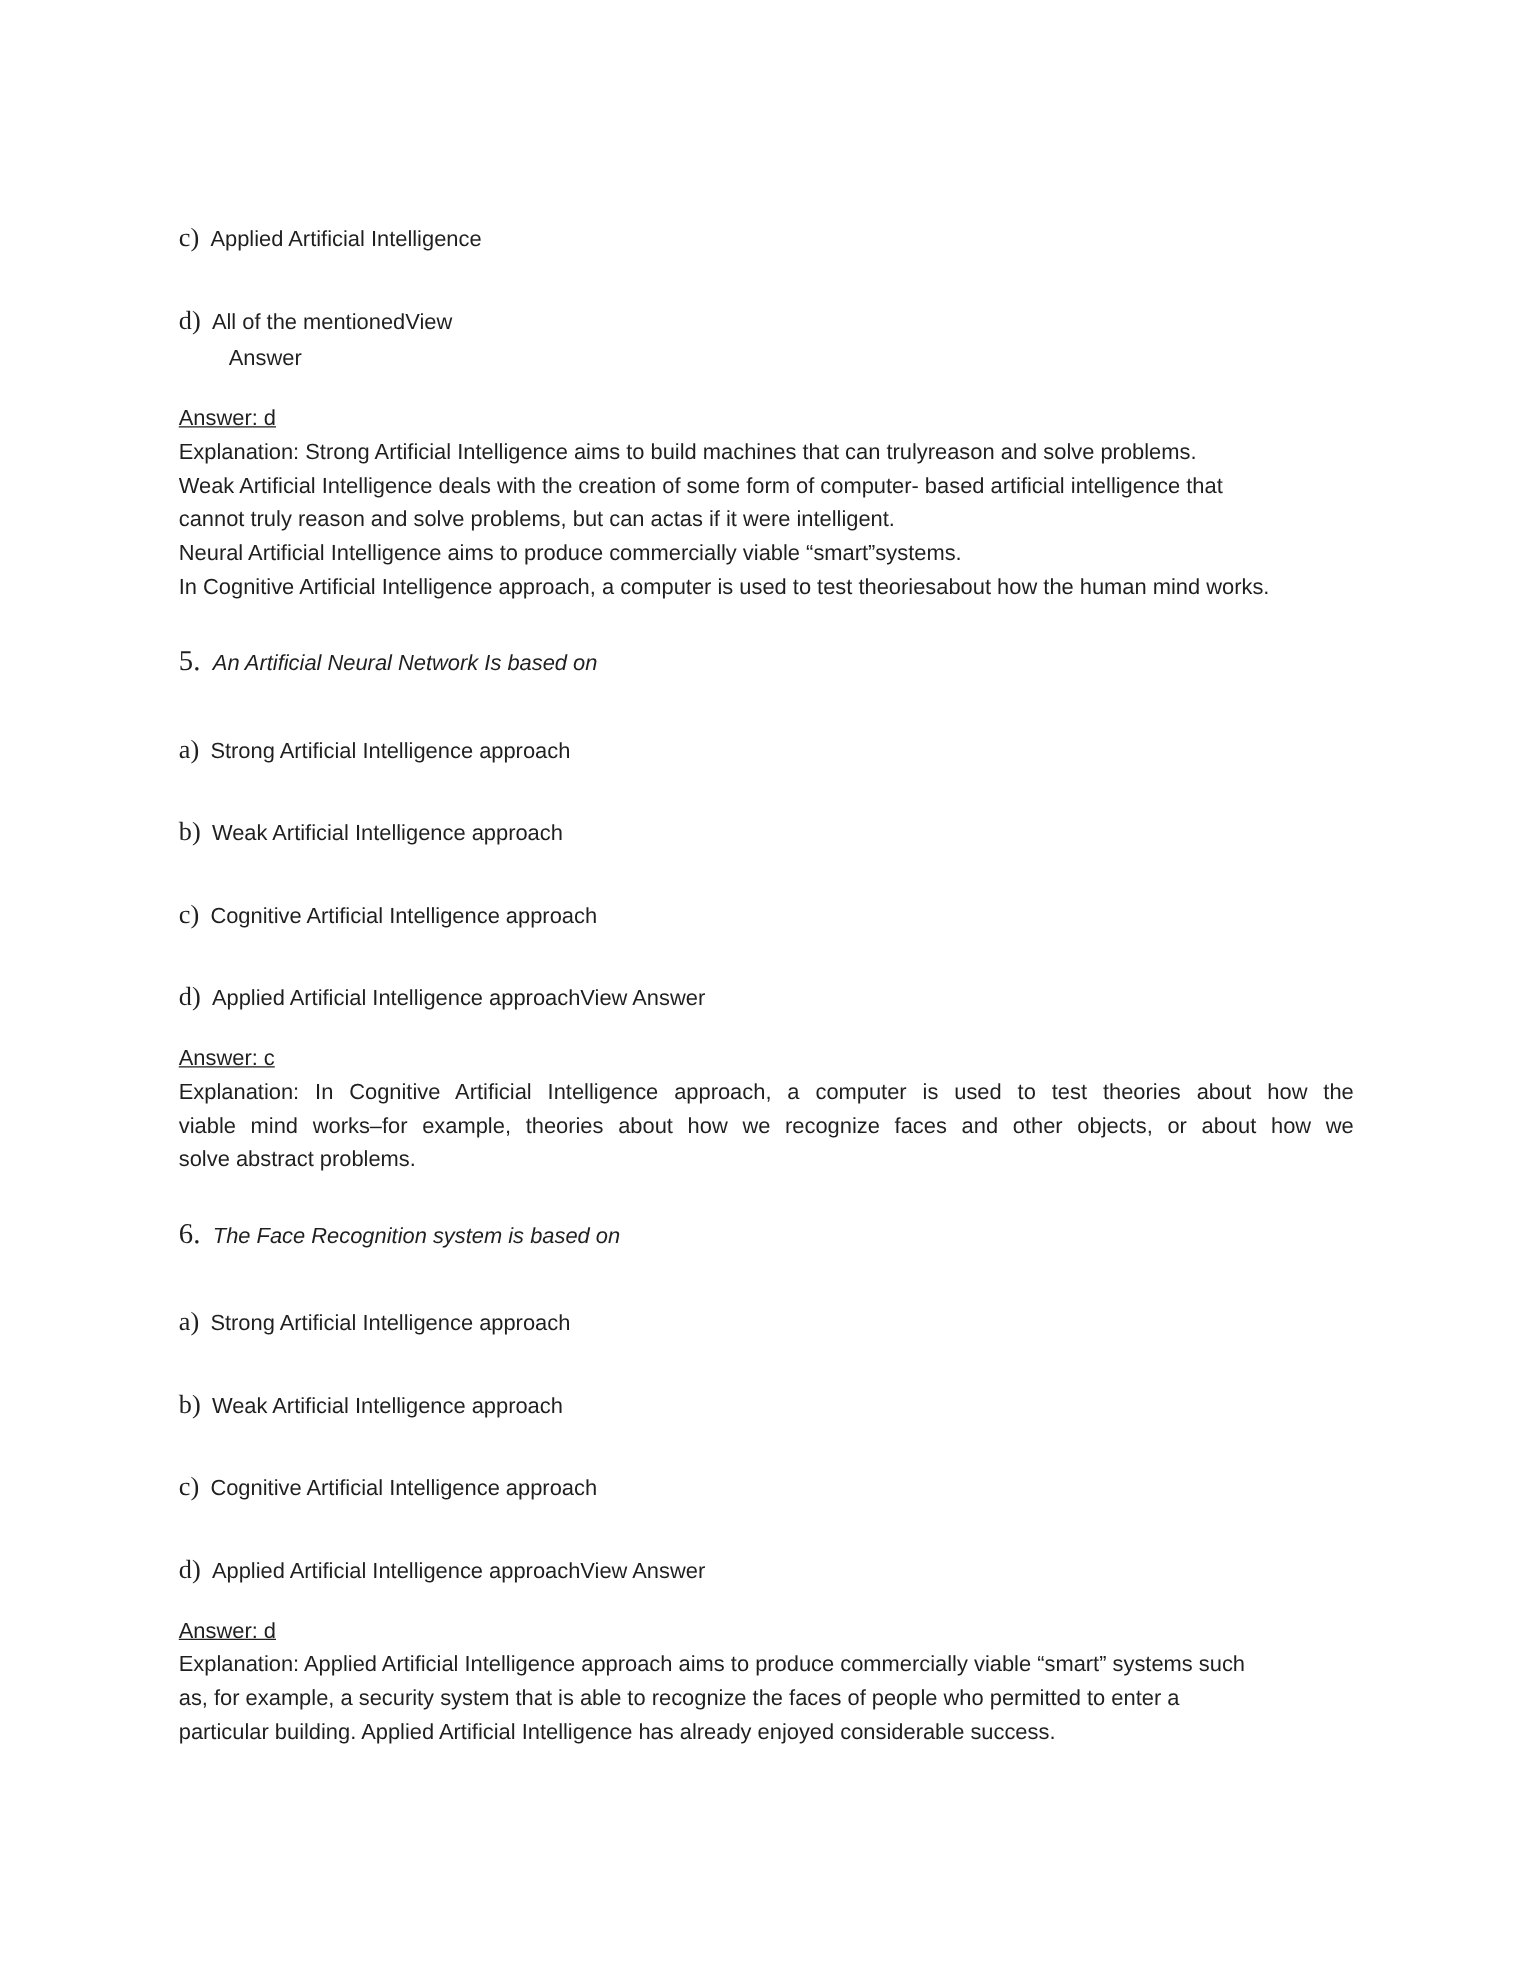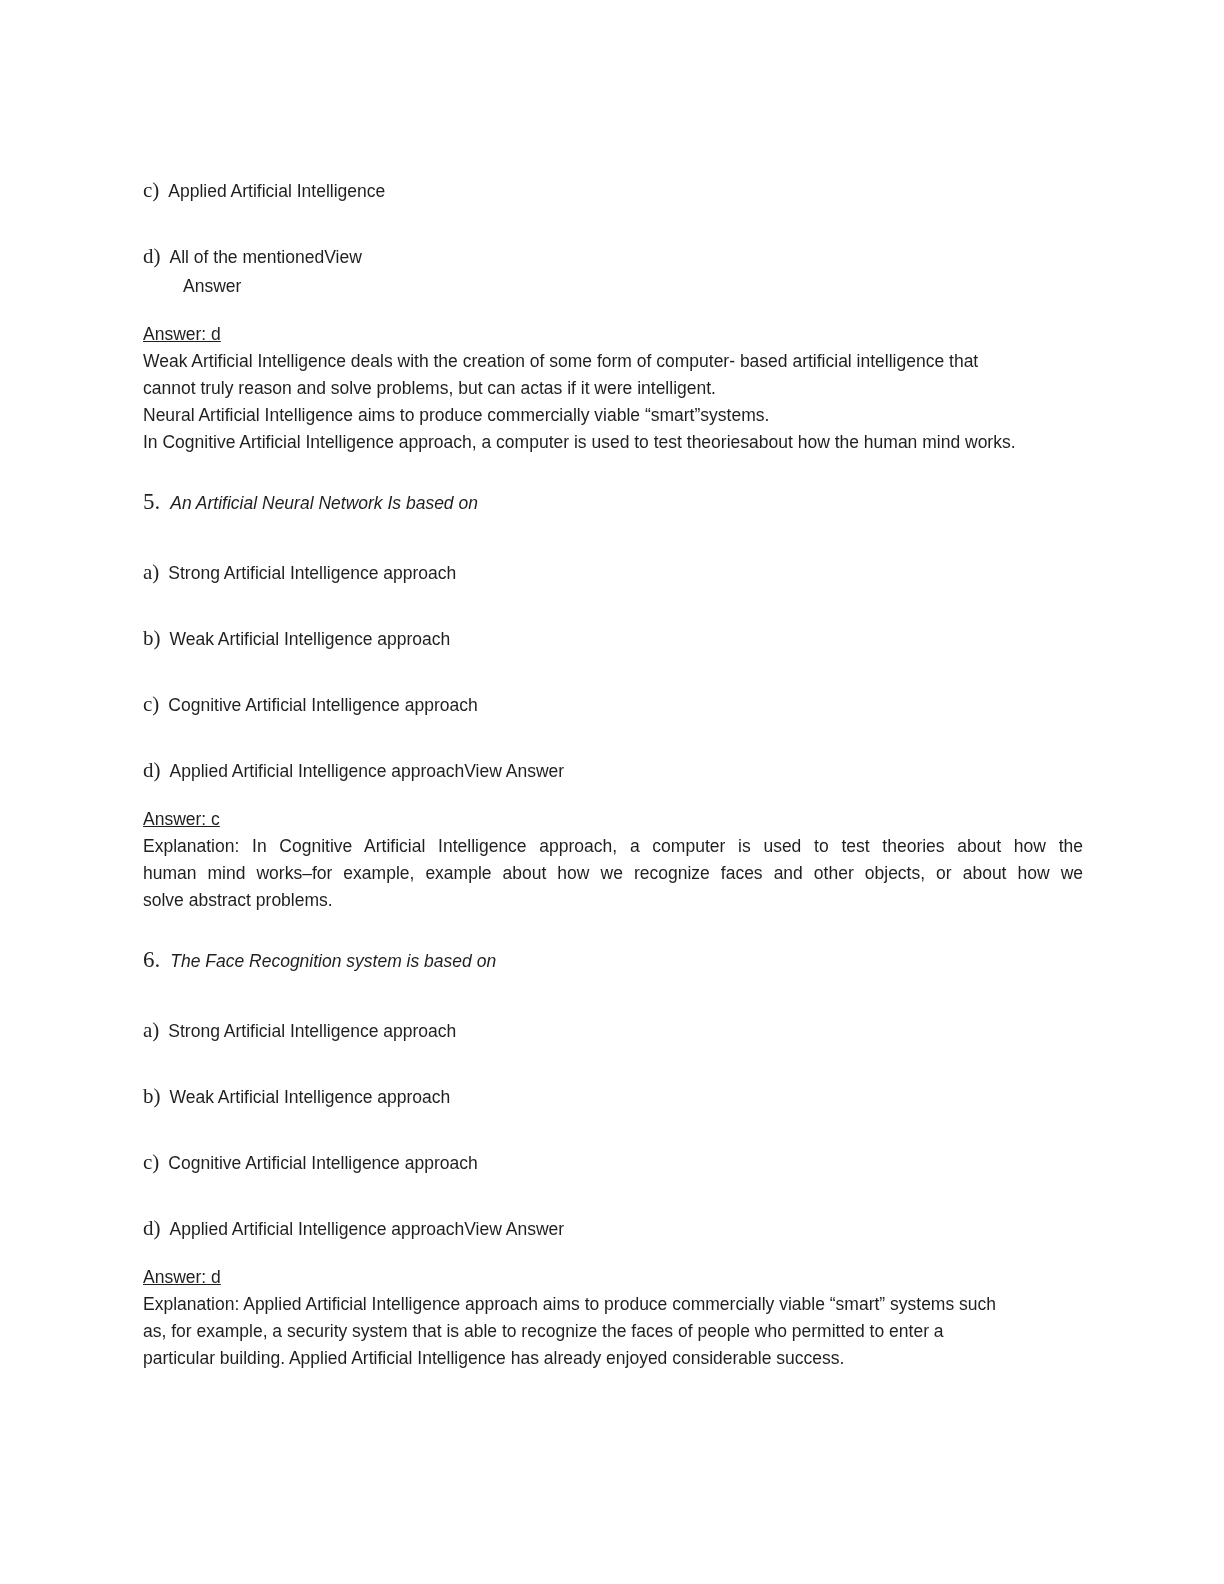--- a/index.html
+++ b/index.html
@@ -63,20 +63,21 @@
       <span class="opt-letter">c)</span>
       <span class="opt-text">Applied Artificial Intelligence</span>
     </div>
     <div class="opt-row" style="margin-bottom:2px;">
       <span class="opt-letter">d)</span>
       <span class="opt-text">All of the mentionedView</span>
     </div>
     <div class="plain-line">Answer</div>
 
     <div class="answer-label">Answer: d</div>
+    <div class="expl">Explanation: Strong Artificial Intelligence aims to build machines that can trulyreason and solve problems.</div>
     <div class="expl">Weak Artificial Intelligence deals with the creation of some form of computer- based artificial intelligence that</div>
     <div class="expl">cannot truly reason and solve problems, but can actas if it were intelligent.</div>
     <div class="expl">Neural Artificial Intelligence aims to produce commercially viable “smart”systems.</div>
     <div class="expl">In Cognitive Artificial Intelligence approach, a computer is used to test theoriesabout how the human mind works.</div>
 
     <div class="q-head">
       <span class="q-number">5.</span>
       <span class="q-title">An Artificial Neural Network Is based on</span>
     </div>
     <div class="opt-row">
@@ -90,21 +91,21 @@
     <div class="opt-row">
       <span class="opt-letter">c)</span>
       <span class="opt-text">Cognitive Artificial Intelligence approach</span>
     </div>
     <div class="opt-row">
       <span class="opt-letter">d)</span>
       <span class="opt-text">Applied Artificial Intelligence approachView Answer</span>
     </div>
     <div class="answer-label">Answer: c</div>
     <div class="expl justify">Explanation: In Cognitive Artificial Intelligence approach, a computer is used to test theories about how the</div>
-    <div class="expl justify">human mind works–for example, example about how we recognize faces and other objects, or about how we</div>
+    <div class="expl justify">viable mind works–for example, theories about how we recognize faces and other objects, or about how we</div>
     <div class="expl">solve abstract problems.</div>
 
     <div class="q-head">
       <span class="q-number">6.</span>
       <span class="q-title">The Face Recognition system is based on</span>
     </div>
     <div class="opt-row">
       <span class="opt-letter">a)</span>
       <span class="opt-text">Strong Artificial Intelligence approach</span>
     </div>

